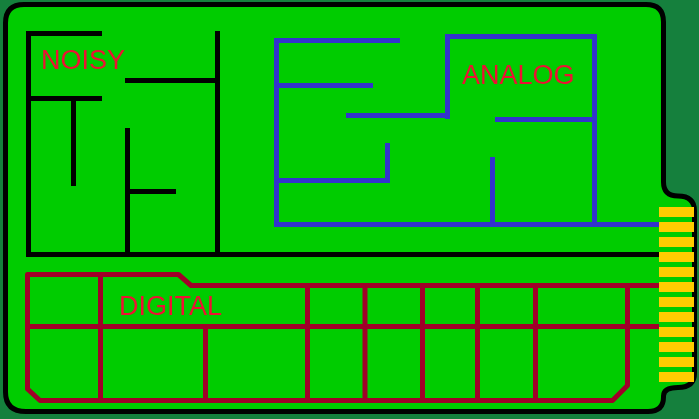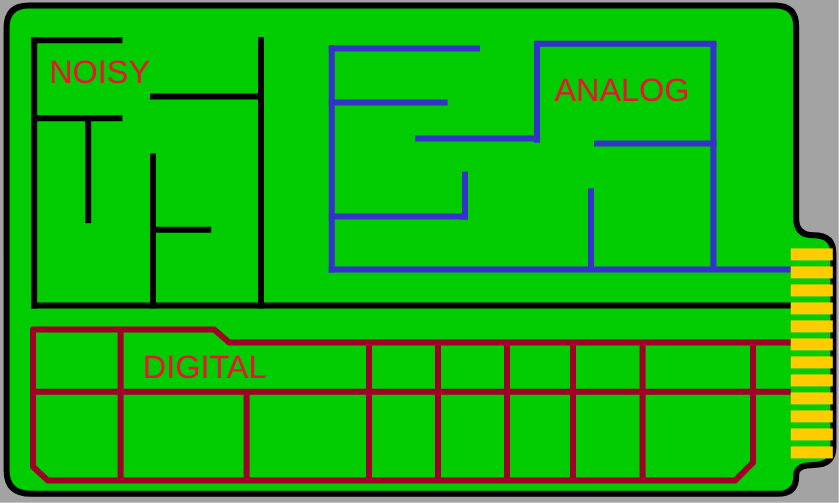--- a/index.html
+++ b/index.html
@@ -19,21 +19,21 @@
   svg { display: block; }
   text {
     font-family: "Liberation Sans", sans-serif;
     font-size: 27px;
     font-weight: normal;
   }
 </style>
 </head>
 <body>
 
-<div id="stage" style="background: #a3a3a3;">
+<div id="stage" style="background: #15803d;">
   <svg width="699" height="419" viewBox="0 0 699 419">
 
     <path stroke="#000000" stroke-width="5" stroke-linejoin="round" d="M 24,4.5
              H 646 Q 663.5,4.5 663.5,22
              V 182 Q 663.5,196 678,196
              Q 694.5,196 694.5,211
              V 373 Q 694.5,387.5 678,387.5
              Q 663.5,387.5 663.5,396
              V 397 Q 663.5,411.5 648,411.5
              H 26 Q 5.5,411.5 5.5,392

